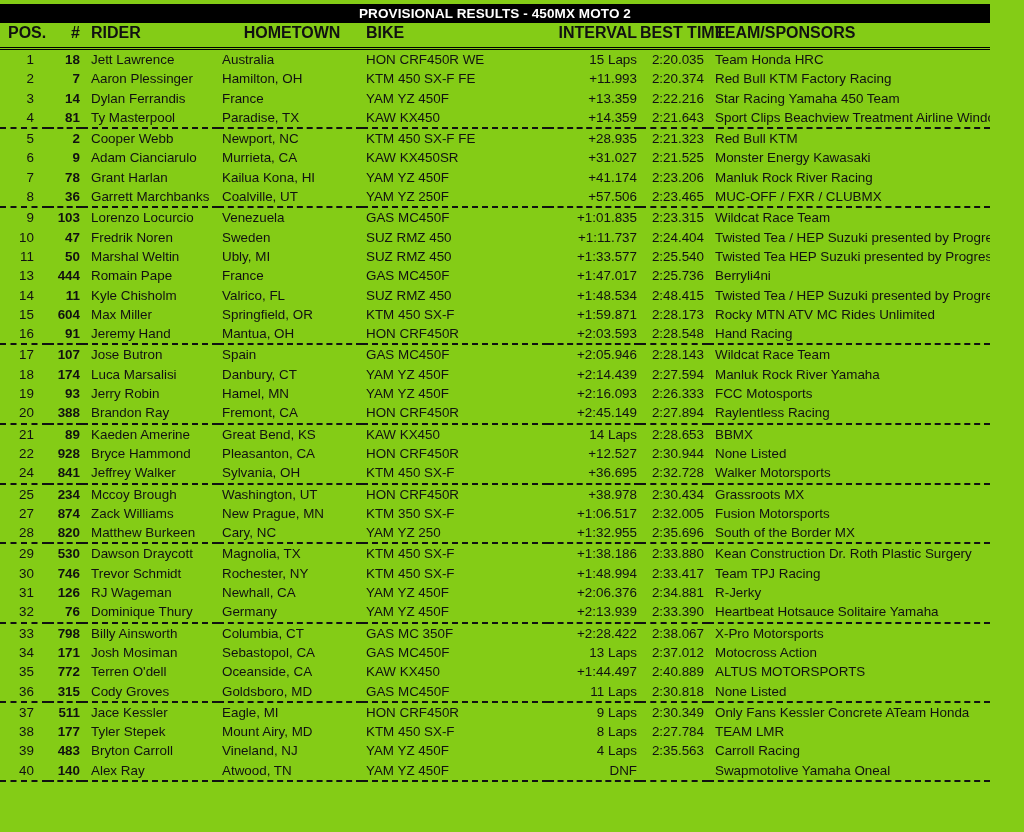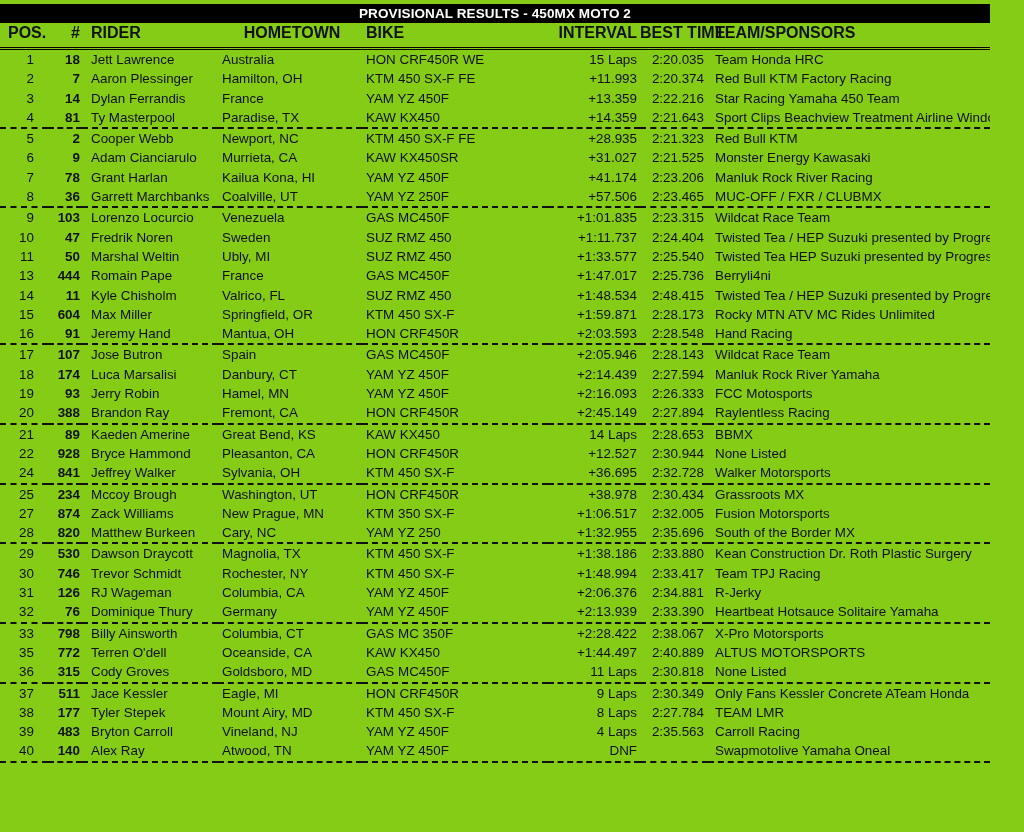--- a/index.html
+++ b/index.html
@@ -403,21 +403,21 @@
           <td class="td-town">Rochester, NY</td>
           <td class="td-bike">KTM 450 SX-F</td>
           <td class="td-int">+1:48.994</td>
           <td class="td-best">2:33.417</td>
           <td class="td-team">Team TPJ Racing</td>
         </tr>
         <tr>
           <td class="td-pos">31</td>
           <td class="td-num">126</td>
           <td class="td-rider">RJ Wageman</td>
-          <td class="td-town">Columbia, CA</td>
+          <td class="td-town">Newhall, CA</td>
           <td class="td-bike">YAM YZ 450F</td>
           <td class="td-int">+2:06.376</td>
           <td class="td-best">2:34.881</td>
           <td class="td-team">R-Jerky</td>
         </tr>
         <tr class="group-end">
           <td class="td-pos">32</td>
           <td class="td-num">76</td>
           <td class="td-rider">Dominique Thury</td>
           <td class="td-town">Germany</td>
@@ -430,20 +430,30 @@
           <td class="td-pos">33</td>
           <td class="td-num">798</td>
           <td class="td-rider">Billy Ainsworth</td>
           <td class="td-town">Columbia, CT</td>
           <td class="td-bike">GAS MC 350F</td>
           <td class="td-int">+2:28.422</td>
           <td class="td-best">2:38.067</td>
           <td class="td-team">X-Pro Motorsports</td>
         </tr>
         <tr>
+          <td class="td-pos">34</td>
+          <td class="td-num">171</td>
+          <td class="td-rider">Josh Mosiman</td>
+          <td class="td-town">Sebastopol, CA</td>
+          <td class="td-bike">GAS MC450F</td>
+          <td class="td-int">13 Laps</td>
+          <td class="td-best">2:37.012</td>
+          <td class="td-team">Motocross Action</td>
+        </tr>
+        <tr>
           <td class="td-pos">35</td>
           <td class="td-num">772</td>
           <td class="td-rider">Terren O'dell</td>
           <td class="td-town">Oceanside, CA</td>
           <td class="td-bike">KAW KX450</td>
           <td class="td-int">+1:44.497</td>
           <td class="td-best">2:40.889</td>
           <td class="td-team">ALTUS MOTORSPORTS</td>
         </tr>
         <tr class="group-end">

